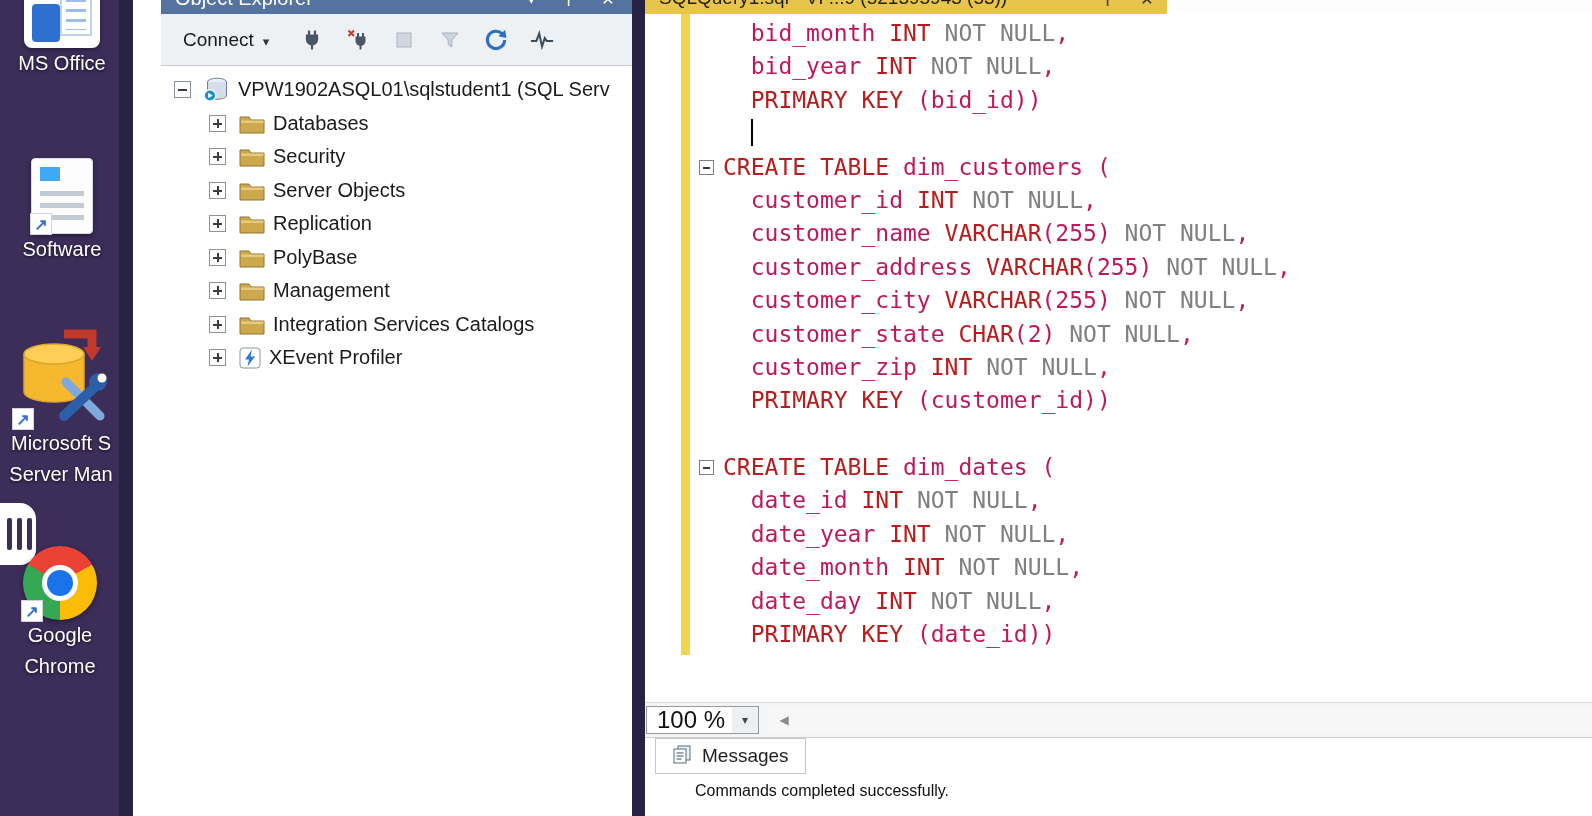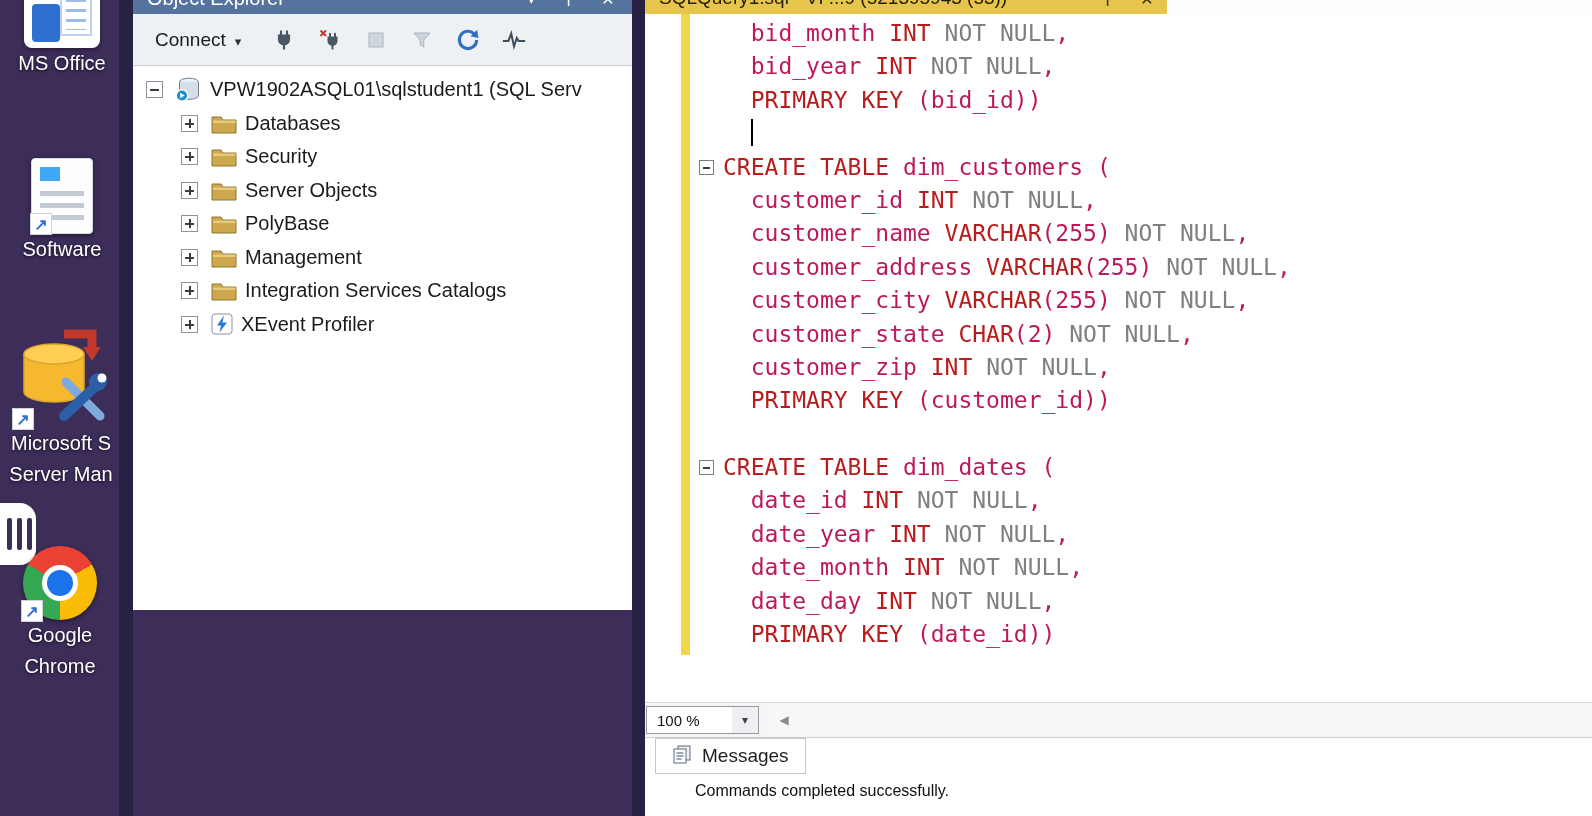--- a/index.html
+++ b/index.html
@@ -33,21 +33,21 @@
 
   .shortcut-badge { position:absolute; left:-2px; bottom:-2px; width:22px; height:22px; background:#fff; border:1px solid #CFD4DA;
                     display:flex; align-items:center; justify-content:center; color:#2E6FD0; font-weight:bold; }
   .shortcut-badge::before { content:"\2197"; font-size:16px; }
 
   .grip { position:absolute; left:0; top:503px; width:36px; height:62px; background:#fff; border-radius:0 16px 16px 0;
           display:flex; align-items:center; gap:5px; padding-left:7px; }
   .grip-bar { width:5px; height:32px; background:#3C2D59; border-radius:2px; }
 
   
-  .oe-panel { position:absolute; left:133px; top:0; width:499px; height:610px; background:#fff; display:flex; flex-direction:column; }
+  .oe-panel { position:absolute; left:133px; top:0; width:499px; height:816px; background:#fff; display:flex; flex-direction:column;padding-left:28px; }
   .oe-titlebar { height:14px; background:#54739E; position:relative; overflow:hidden; flex:none; }
   .titlebar-inner { position:absolute; left:0; right:0; top:-17px; height:31px; display:flex; align-items:center;
                     padding:0 18px 0 14px; color:#fff; font-size:20px; gap:26px; }
   .spacer { flex:1; }
   .glyph-close::before { content:"\00D7"; font-size:21px; line-height:1; }
   .glyph-chevron::before { content:"\25BE"; font-size:14px; line-height:1; }
   .tbar-btn { display:flex; align-items:center; }
 
   .oe-toolbar { height:52px; flex:none; background:#EEF1F4; border-bottom:1px solid #C9CED6; display:flex; align-items:center; padding-left:16px; }
   .connect-btn { display:flex; align-items:center; gap:9px; font-size:19px; color:#1b1b1b; padding:4px 6px; }
@@ -82,21 +82,21 @@
   .code-line { display:flex; height:33.4px; white-space:pre; align-items:center; }
   .outline-cell { width:26px; flex:none; align-self:stretch; display:flex; align-items:center; }
   .collapse-box { width:15px; height:15px; border:1px solid #7d7d7d; background:#fff; position:relative; margin-left:2px; }
   .collapse-box::before { content:""; position:absolute; left:3px; right:3px; top:6px; height:2px; background:#3c3c3c; }
   .line-text { font-family:"DejaVu Sans Mono", monospace; font-size:23px; line-height:33.4px; }
   .tok-k { color:#b91c1c; } .tok-g { color:#808080; } .tok-p { color:#be185d; }
   .caret { display:inline-block; width:2px; height:27px; background:#000; vertical-align:-5px; }
 
   .editor-bottombar { position:absolute; left:0; top:702px; right:0; height:35px; background:#F4F5F6; border-top:1px solid #D8D8D8; }
   .zoom-combo { position:absolute; left:1px; top:3px; width:113px; height:28px; background:#fff; border:1px solid #999;
-                display:flex; align-items:center; font-size:15px; color:#111; }
+                display:flex; align-items:center; font-size:24px; color:#111; }
   .zoom-value { padding-left:10px; }
   .zoom-arrow { margin-left:auto; width:26px; align-self:stretch; display:flex; align-items:center; justify-content:center; background:#EDEFF2; }
   .zoom-arrow::before { content:"\25BE"; font-size:12px; color:#444; }
   .hscroll { position:absolute; left:124px; top:3px; right:0; height:28px; background:#F7F7F7; }
   .hscroll-left { position:absolute; left:2px; top:0; width:26px; height:28px; display:flex; align-items:center; justify-content:center; }
   .hscroll-left::before { content:"\25C0"; font-size:12px; color:#8b8b8b; }
 
   .messages-pane { position:absolute; left:0; top:737px; right:0; bottom:0; background:#fff; border-top:1px solid #CFCFCF; }
   .msg-tab { position:absolute; left:10px; top:0; height:36px; display:flex; align-items:center; gap:10px; padding:0 16px;
              background:#fff; border:1px solid #C6C6C6; }
@@ -268,20 +268,30 @@
           </div>
           <div class="tree-row child">
             <span class="ebox plus"></span>
   <span class="tree-icon">
     <svg width="26" height="21" viewBox="0 0 26 21">
       <path d="M1 4 h9 l2 3 h13 v13 h-24 z" fill="#CEA84D" stroke="#8F7630"></path>
       <rect x="2" y="7.5" width="22.5" height="2.5" fill="#E6CA80"></rect>
     </svg>
   </span>
 <span class="tree-label">Server Objects</span>
+          </div>
+          <div class="tree-row child">
+            <span class="ebox plus"></span>
+  <span class="tree-icon">
+    <svg width="26" height="21" viewBox="0 0 26 21">
+      <path d="M1 4 h9 l2 3 h13 v13 h-24 z" fill="#CEA84D" stroke="#8F7630"></path>
+      <rect x="2" y="7.5" width="22.5" height="2.5" fill="#E6CA80"></rect>
+    </svg>
+  </span>
+<span class="tree-label">Replication</span>
           </div>
           <div class="tree-row child">
             <span class="ebox plus"></span>
   <span class="tree-icon">
     <svg width="26" height="21" viewBox="0 0 26 21">
       <path d="M1 4 h9 l2 3 h13 v13 h-24 z" fill="#CEA84D" stroke="#8F7630"></path>
       <rect x="2" y="7.5" width="22.5" height="2.5" fill="#E6CA80"></rect>
     </svg>
   </span>
 <span class="tree-label">PolyBase</span>

